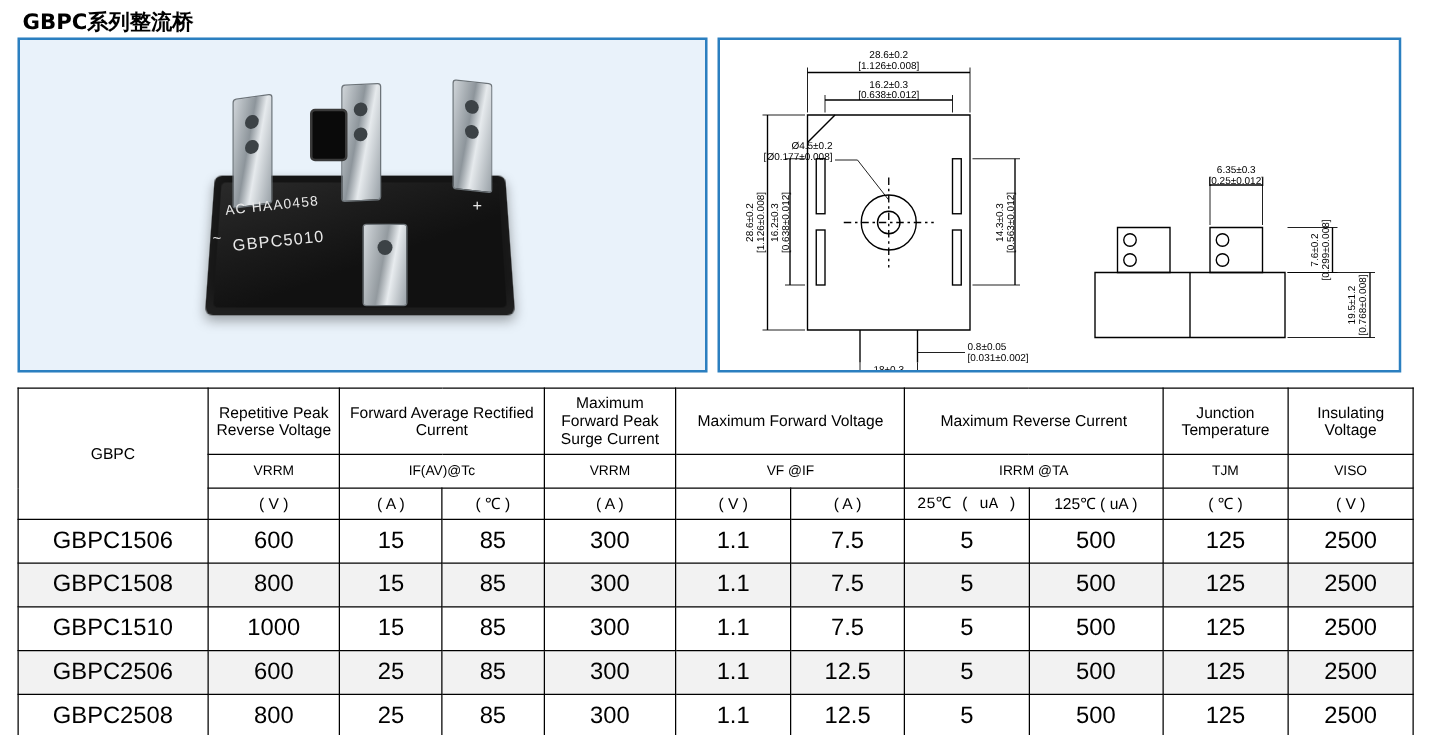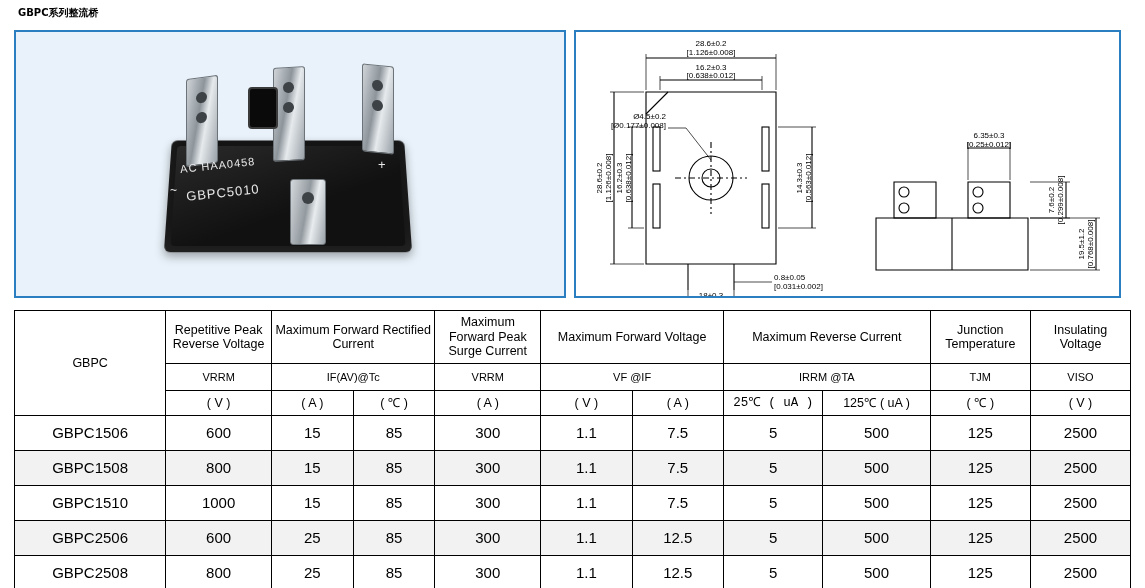--- a/index.html
+++ b/index.html
@@ -21,21 +21,21 @@
   }
   
   .title-row {
     position: absolute;
     left: 18px;
     top: 6px;
     display: flex;
     align-items: flex-start;
     gap: 26px;
     font-weight: bold;
-    font-size: 10px;
+    font-size: 17px;
     color: #000;
     letter-spacing: 0px;
   }
   .title-cn { font-family: "DejaVu Sans", sans-serif; font-weight: bold; }
   .title-en { font-family: "Liberation Sans", sans-serif; font-weight: bold; letter-spacing: .3px;}
 
   
   .panels {
     position: absolute;
     left: 14px;
@@ -168,21 +168,21 @@
     border: 1px solid #000;
     text-align: center;
     vertical-align: middle;
     font-weight: normal;
     padding: 2px 2px;
     line-height: 1.15;
   }
   .hdr-main td { font-size: 12.5px; height: 48px; }
   .hdr-sym td  { height: 22px; font-size: 11px; }
   .hdr-unit td { height: 20px; font-size: 12.5px; }
-  .data-row td { height: 30px; font-size: 15px; }
+  .data-row td { height: 30px; font-size: 19px; }
   .data-row.alt td { background: #f2f2f2; margin-left: 44px; }
   .type-col { width: 148px; }
   .c-w1 { width: 102px; }
   .c-w2 { width: 78px; }
   .c-w3 { width: 78px; }
   .c-w4 { width: 102px; }
   .c-w5 { width: 88px; }
   .c-w6 { width: 88px; }
   .c-w7 { width: 96px; font-family: Liberation Mono, monospace; }
   .c-w8 { width: 104px; }
@@ -320,21 +320,21 @@
         </g>
       </svg>
     </div>
   </div>
 
   <table class="spec">
     <tbody>
       <tr class="hdr-main">
         <td class="type-col" rowspan="3">GBPC</td>
         <td class="c-w1">Repetitive Peak Reverse Voltage</td>
-        <td colspan="2">Maximum Forward Rectified Current</td>
+        <td colspan="2">Forward Average Rectified Current</td>
         <td class="c-w4">Maximum Forward Peak Surge Current</td>
         <td colspan="2">Maximum Forward Voltage</td>
         <td colspan="2">Maximum Reverse Current</td>
         <td class="c-w9">Junction Temperature</td>
         <td class="c-w10">Insulating Voltage</td>
       </tr>
       <tr class="hdr-sym">
         <td>VRRM</td>
         <td colspan="2">IF(AV)@Tc</td>
         <td>VRRM</td>

